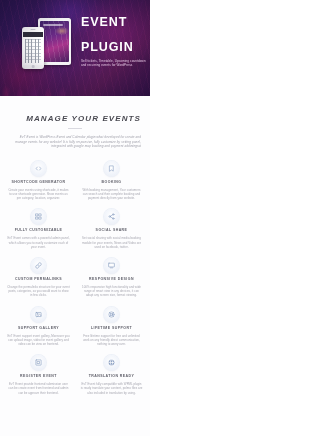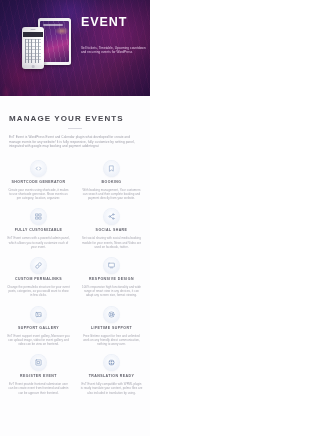--- a/index.html
+++ b/index.html
@@ -55,21 +55,21 @@
       repeating-linear-gradient(to right, #9aa0ab 0 1px, rgba(0,0,0,0) 1px 3.2px),
       repeating-linear-gradient(to bottom, #c9ccd3 0 1px, rgba(0,0,0,0) 1px 3.4px);}
   .phone-notch{position:absolute;left:50%;top:1.6px;transform:translateX(-50%);width:5px;height:1px;background:#c7c7cf;border-radius:1px;}
   .phone-home{position:absolute;left:50%;bottom:1.2px;transform:translateX(-50%);width:2.6px;height:2.6px;border-radius:50%;background:#d5d5dc;}
 
   .hero-text{position:absolute;left:81px;top:16px;right:4px;}
   .hero-title{color:#ffffff;font-size:12.5px;line-height:12.6px;font-weight:700;letter-spacing:.9px;margin:0;text-transform:uppercase;}
   .hero-sub{margin:5px 0 0 0;color:#e7c9e6;font-size:3px;line-height:4.1px;letter-spacing:.12px;}
 
   
-  .intro{padding:18px 9px 0 9px;text-align:left;}
+  .intro{padding:18px 9px 0 9px;text-align:right;font-style:italic;}
   .intro-title{margin:0;color:#4a4a52;font-size:8px;font-weight:700;letter-spacing:1.1px;text-transform:uppercase;}
   .intro-rule{width:14px;height:1px;background:#d9d9e0;margin:5px auto 6px auto;}
   .intro-text{margin:0;color:#9b9ba6;font-size:3.1px;line-height:4.6px;letter-spacing:.1px;}
 
   
   .features{margin-top:12px;padding:0 4px;display:grid;grid-template-columns:1fr 1fr;row-gap:9px;column-gap:4px;}
   .feature{text-align:center;padding:0 3px;}
   .f-badge{width:15px;height:15px;margin:0 auto 4px auto;border-radius:50%;
     background:radial-gradient(circle at 50% 42%, #ffffff 0%, #f2f5fb 55%, #e6ebf5 100%);
     box-shadow:0 0 0 1px #edf1f8, 0 1px 2px rgba(120,135,170,.18);
@@ -100,20 +100,21 @@
       </div>
       <div class="phone-home"></div>
     </div>
 
     <div class="hero-vignette"></div>
 
     <div class="hero-text">
       <h1 class="hero-title">
         <span>EVENT</span><br>
         <br>
+        <span>PLUGIN</span>
       </h1>
       <p class="hero-sub">Sell tickets, Timetable, Upcoming countdown and recurring events for WordPress</p>
     </div>
   </div>
 
   <div class="intro">
     <h2 class="intro-title">MANAGE YOUR EVENTS</h2>
     <div class="intro-rule"></div>
     <p class="intro-text">EvT Event is WordPress Event and Calendar plugin what developed for create and manage events for any website! It is fully responsive, fully customize by setting panel, integrated with google map booking and payment addintegrat</p>
   </div>

